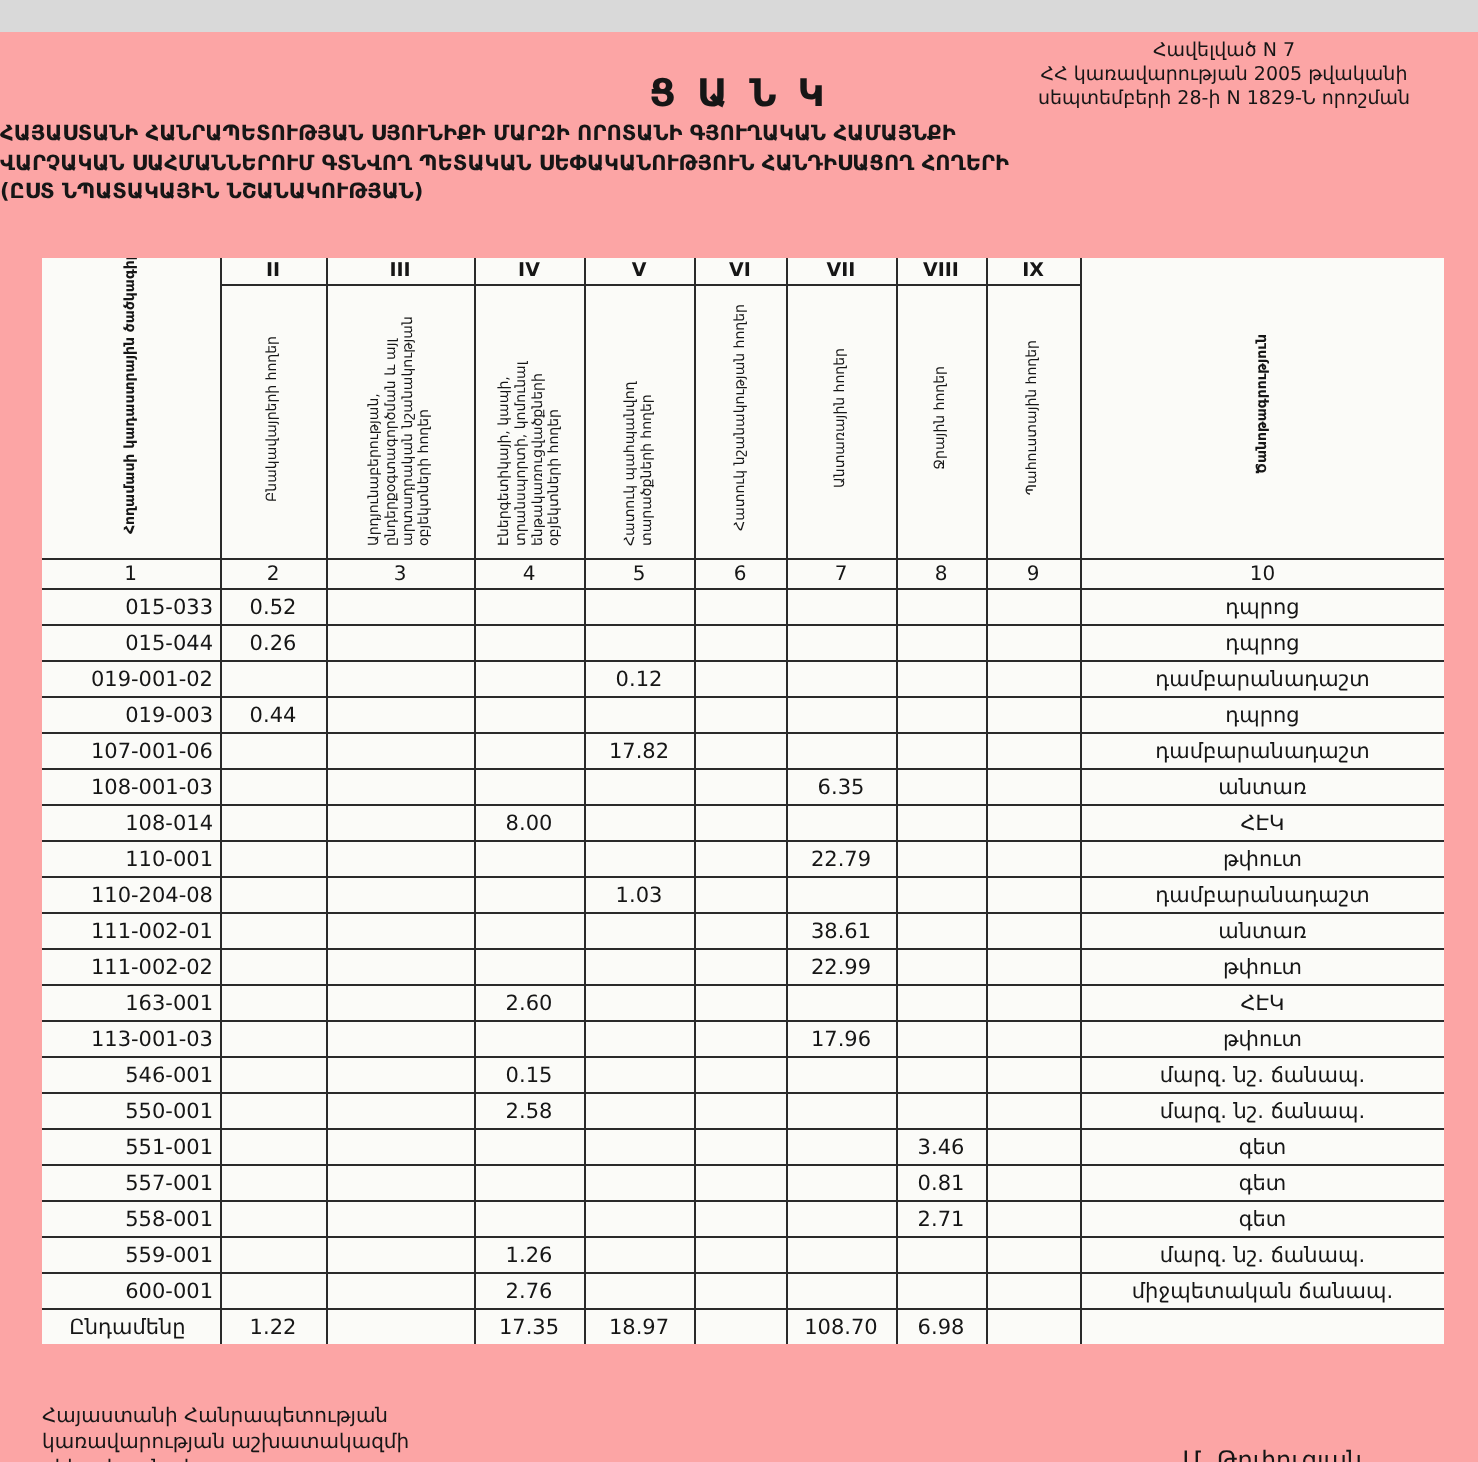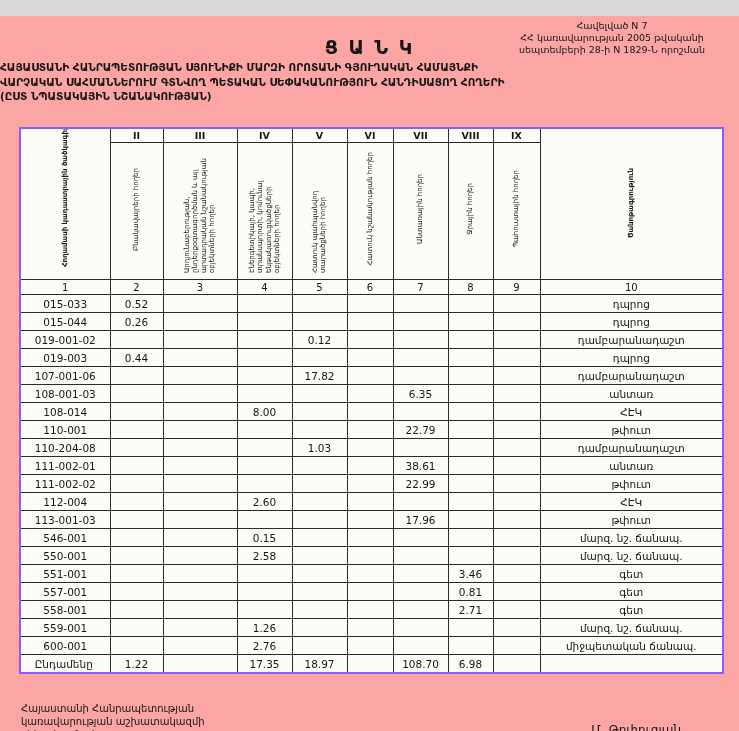--- a/index.html
+++ b/index.html
@@ -34,36 +34,36 @@
     border-collapse: collapse;
     table-layout: fixed;
     background: #fbfbf8;
   }
   table.land th, table.land td {
     border: 1px solid #2a2a2a;
     padding: 0 3px;
     overflow: hidden;
     white-space: nowrap;
   }
-  table.land { border: 2px solid #8b5cf6; }
+  table.land { border: 2px solid #fca5a5; }
   tr.romans-row th { height: 13px; font-size: 9.5px; font-weight: bold; text-align: center; }
   tr.rot-row th, th.rot-cell { height: 136px; vertical-align: middle; text-align: center; font-weight: normal; white-space: normal; }
   th.rot-span { vertical-align: middle; text-align: center; font-weight: normal; white-space: normal; }
   .rot {
     display: inline-block;
     writing-mode: vertical-rl;
     transform: rotate(180deg);
     max-height: 128px;
     font-size: 7px;
     line-height: 1.2;
     text-align: left;
   }
   tr.nums-row th { height: 14px; font-size: 10px; font-weight: normal; text-align: center; }
   tbody td { height: 17px; font-size: 10.5px; }
-  td.code { text-align: center; padding-left: 5px; }
+  td.code { text-align: right; padding-left: 5px; }
   td.num  { text-align: center; }
   td.note { text-align: center; padding-left: 6px; }
   tr.total-row td { height: 17px; }
   tr.total-row td.code { text-align: center; padding-left: 0; }
   .footer-left {
     position: absolute; left: 21px; top: 686px;
     font-size: 10px; line-height: 1.3;
   }
   .footer-right {
     position: absolute; right: 58px; top: 707px;
@@ -265,21 +265,21 @@
           <td class="num"></td>
           <td class="num"></td>
           <td class="num"></td>
           <td class="num"></td>
           <td class="num">22.99</td>
           <td class="num"></td>
           <td class="num"></td>
           <td class="note">թփուտ</td>
         </tr>
         <tr>
-          <td class="code">112-004</td>
+          <td class="code">163-001</td>
           <td class="num"></td>
           <td class="num"></td>
           <td class="num">2.60</td>
           <td class="num"></td>
           <td class="num"></td>
           <td class="num"></td>
           <td class="num"></td>
           <td class="num"></td>
           <td class="note">ՀԷԿ</td>
         </tr>

